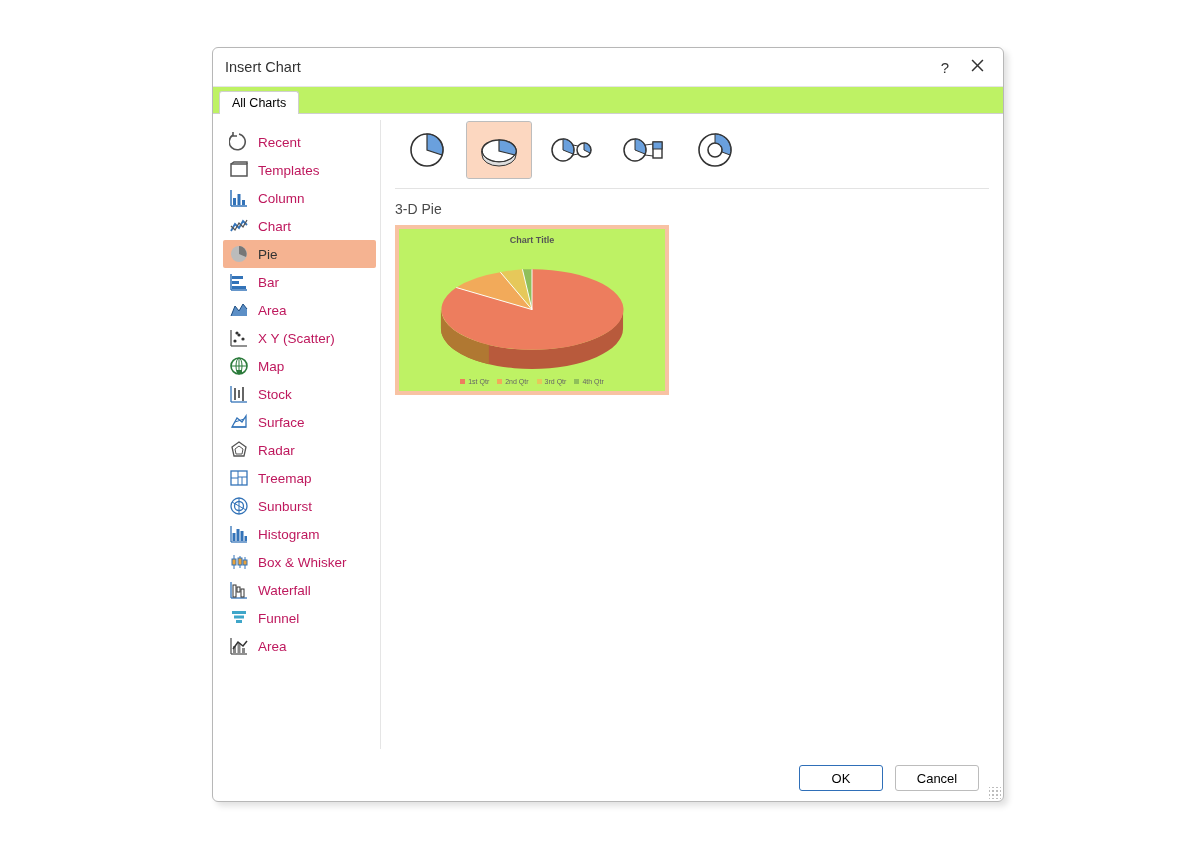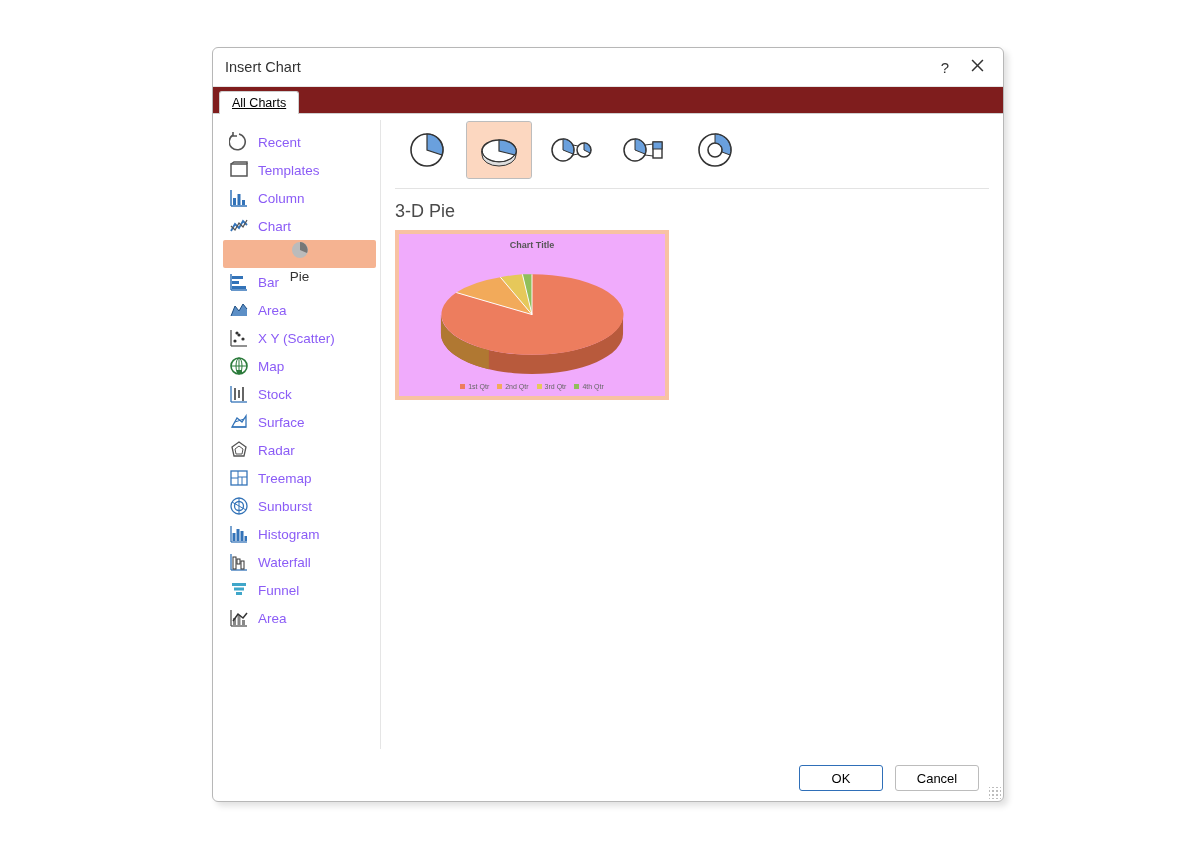--- a/index.html
+++ b/index.html
@@ -39,23 +39,22 @@
   }
   .titlebar .close {
     width: 32px; text-align: center; cursor: pointer;
   }
   .titlebar .close svg { width: 13px; height: 13px; }
   .tabstrip {
     height: 27px;
     display: flex;
     align-items: flex-end;
     padding-left: 6px;
-    background: #7f1d1d;
+    background: #bef264;
     border-top: 1px solid #e5e5e5;
-    text-decoration: underline;
   }
   .tabstrip .tab {
     background: #ffffff;
     border: 1px solid #cfcfcf;
     border-bottom: none;
     padding: 4px 12px 4px 12px;
     font-size: 12.5px;
     border-radius: 3px 3px 0 0;
     position: relative;
     top: 1px;
@@ -72,29 +71,28 @@
     padding: 8px 4px 8px 4px;
     margin: 6px 0 6px 6px;
     overflow: hidden;
   }
   .sidebar-item {
     display: flex;
     align-items: center;
     height: 28px;
     padding: 0 6px;
     font-size: 13.5px;
-    color: #8b5cf6;
+    color: #be185d;
     cursor: pointer;
     border-radius: 2px;
     gap: 9px;
   }
   .sidebar-item.selected {
     background: #f5b391;
     color: #333;
-    flex-direction: column;
   }
   .sidebar-item .ic {
     width: 20px; height: 20px; display:flex; align-items:center; justify-content:center;
     flex-shrink: 0;
   }
   .main {
     flex: 1;
     padding: 6px 14px 6px 14px;
     display: flex;
     flex-direction: column;
@@ -110,29 +108,29 @@
     display: flex; align-items: center; justify-content: center;
     border-radius: 2px;
     cursor: pointer;
   }
   .subtype.selected {
     background: #fcd7c0;
     outline: 1px solid #bdbdbd;
   }
   .subtype svg { width: 46px; height: 40px; }
   .subtitle {
-    font-size: 18px;
+    font-size: 14px;
     color: #4a4a4a;
     margin: 12px 0 8px 0;
   }
   .preview-card {
     width: 274px;
     height: 170px;
     border: 4px solid #f8c2a3;
-    background: #f0abfc;
+    background: #bef264;
     display: flex;
     flex-direction: column;
     align-items: center;
     padding: 4px 6px 4px 6px;
   }
   .preview-card .ct {
     font-size: 9px; font-weight: 600; color: #555; margin-top: 2px;
   }
   .preview-card .pie3d {
     flex: 1; display:flex; align-items:center; justify-content:center;
@@ -365,20 +363,33 @@
               <line x1="2" y1="18" x2="18" y2="18" stroke="#3373b8" stroke-width="1.3"></line>
               <rect x="3.5" y="9" width="3" height="8" fill="#3373b8"></rect>
               <rect x="7.5" y="5" width="3" height="12" fill="#3373b8"></rect>
               <rect x="11.5" y="7" width="3" height="10" fill="#3373b8"></rect>
               <rect x="15.5" y="12" width="2.5" height="5" fill="#3373b8"></rect>
             </svg>
         </span>
         <span>Histogram</span>
       </div>
 
+      <div class="sidebar-item">
+        <span class="ic">
+          <svg viewBox="0 0 20 20">
+              <line x1="5" y1="3" x2="5" y2="17" stroke="#3373b8"></line>
+              <rect x="3" y="7" width="4" height="6" fill="#e8a23c" stroke="#3373b8"></rect>
+              <line x1="11" y1="4" x2="11" y2="16" stroke="#3373b8"></line>
+              <rect x="9" y="6" width="4" height="7" fill="#e8a23c" stroke="#3373b8"></rect>
+              <line x1="16" y1="5" x2="16" y2="17" stroke="#3373b8"></line>
+              <rect x="14" y="8" width="4" height="5" fill="#e8a23c" stroke="#3373b8"></rect>
+            </svg>
+        </span>
+        <span>Box &amp; Whisker</span>
+      </div>
 
       <div class="sidebar-item">
         <span class="ic">
           <svg viewBox="0 0 20 20">
               <line x1="2" y1="2" x2="2" y2="18" stroke="#3373b8" stroke-width="1.3"></line>
               <line x1="2" y1="18" x2="18" y2="18" stroke="#3373b8" stroke-width="1.3"></line>
               <rect x="4" y="5" width="3" height="12" fill="none" stroke="#333"></rect>
               <rect x="8" y="7" width="3" height="5" fill="none" stroke="#333"></rect>
               <rect x="12" y="9" width="3" height="8" fill="none" stroke="#333"></rect>
             </svg>

